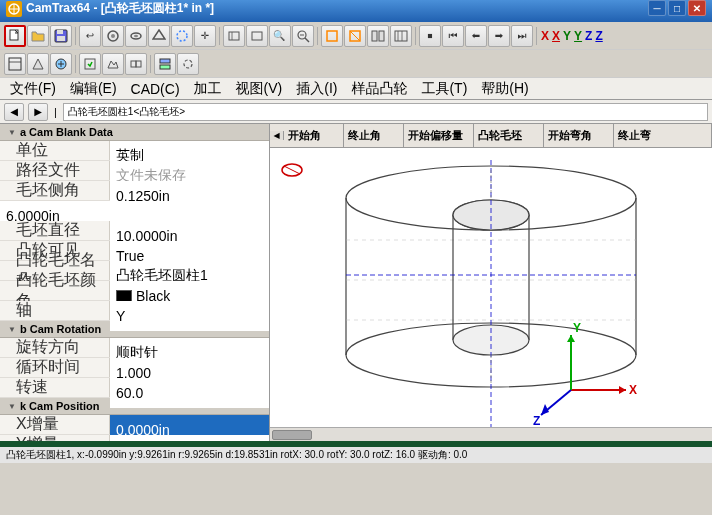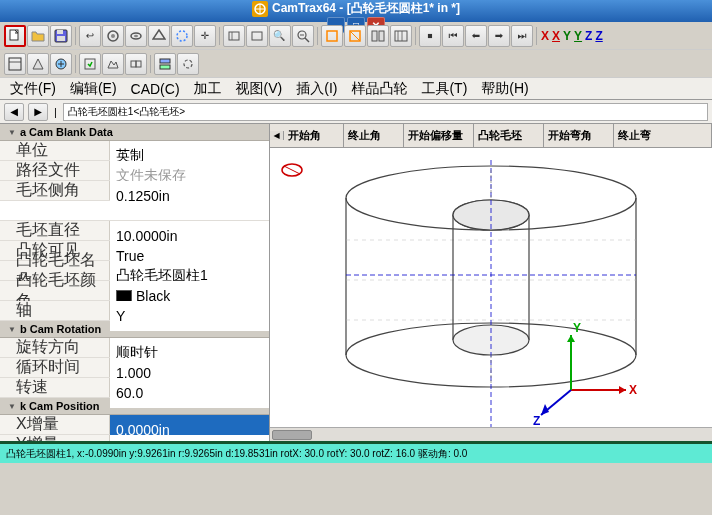--- a/index.html
+++ b/index.html
@@ -11,27 +11,26 @@
       background: #d4d0c8;
       overflow: hidden;
       color: #000;
     }
 
     
     .title-bar {
       background: linear-gradient(to bottom, #4a90d9, #2060b0);
       height: 22px;
       display: flex;
-      align-items: center;
+      align-items: flex-start;
       justify-content: space-between;
       padding: 0 6px;
       color: white;
       font-size: 12px;
       font-weight: bold;
-      flex-direction: column;
     }
     .title-bar-left {
       display: flex;
       align-items: center;
       gap: 4px;
     }
     .title-icon {
       width: 16px; height: 16px;
       background: #e8a000;
       border-radius: 2px;
@@ -233,27 +232,27 @@
       width: 16px; height: 12px;
       background: black;
       display: inline-block;
       margin-right: 4px;
       border: 1px solid #555;
       flex-shrink: 0;
     }
 
     
     .status-bar {
-      background: #5eead4;
+      background: #e5e5e5;
       height: 22px;
       display: flex;
       align-items: center;
       padding: 0 6px;
       font-size: 10px;
-      border-top: 3px solid #14532d;
+      border-top: 6px solid #14532d;
     }
 
     
     .h-scroll {
       height: 14px;
       background: #e0ddd8;
       display: flex;
       align-items: center;
       border-top: 1px solid #aaa;
     }
@@ -497,20 +496,21 @@
     </div>
     <div class="prop-row">
       <div class="prop-name">路径文件</div>
       <div class="prop-value" style="color:#999;">文件未保存</div>
     </div>
     <div class="prop-row">
       <div class="prop-name">毛坯侧角</div>
       <div class="prop-value">0.1250in</div>
     </div>
     <div class="prop-row">
+      <div class="prop-value">6.0000in</div>
     </div>
     <div class="prop-row">
       <div class="prop-name">毛坯直径</div>
       <div class="prop-value">10.0000in</div>
     </div>
     <div class="prop-row">
       <div class="prop-name">凸轮可见</div>
       <div class="prop-value">True</div>
     </div>
     <div class="prop-row">

